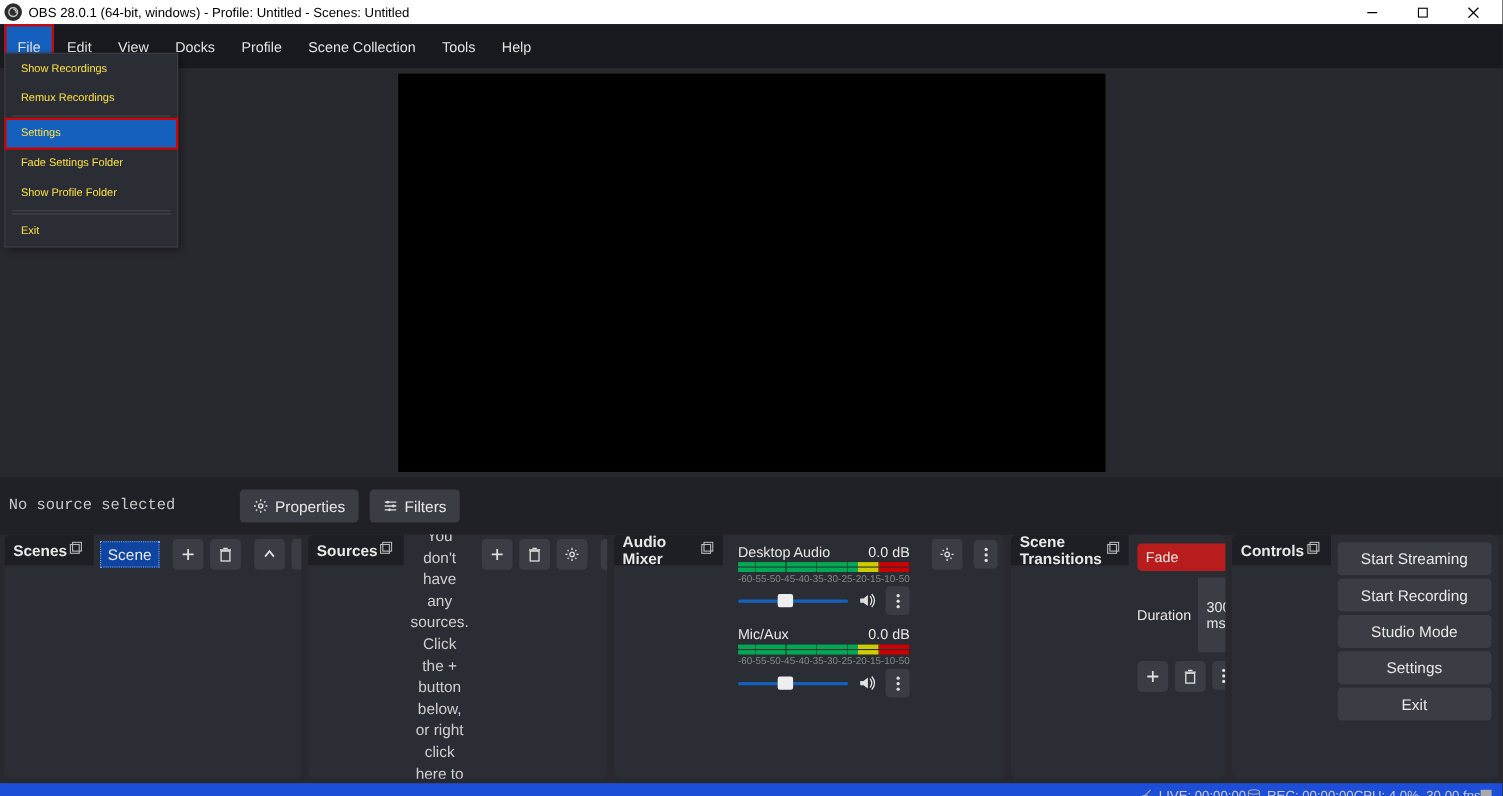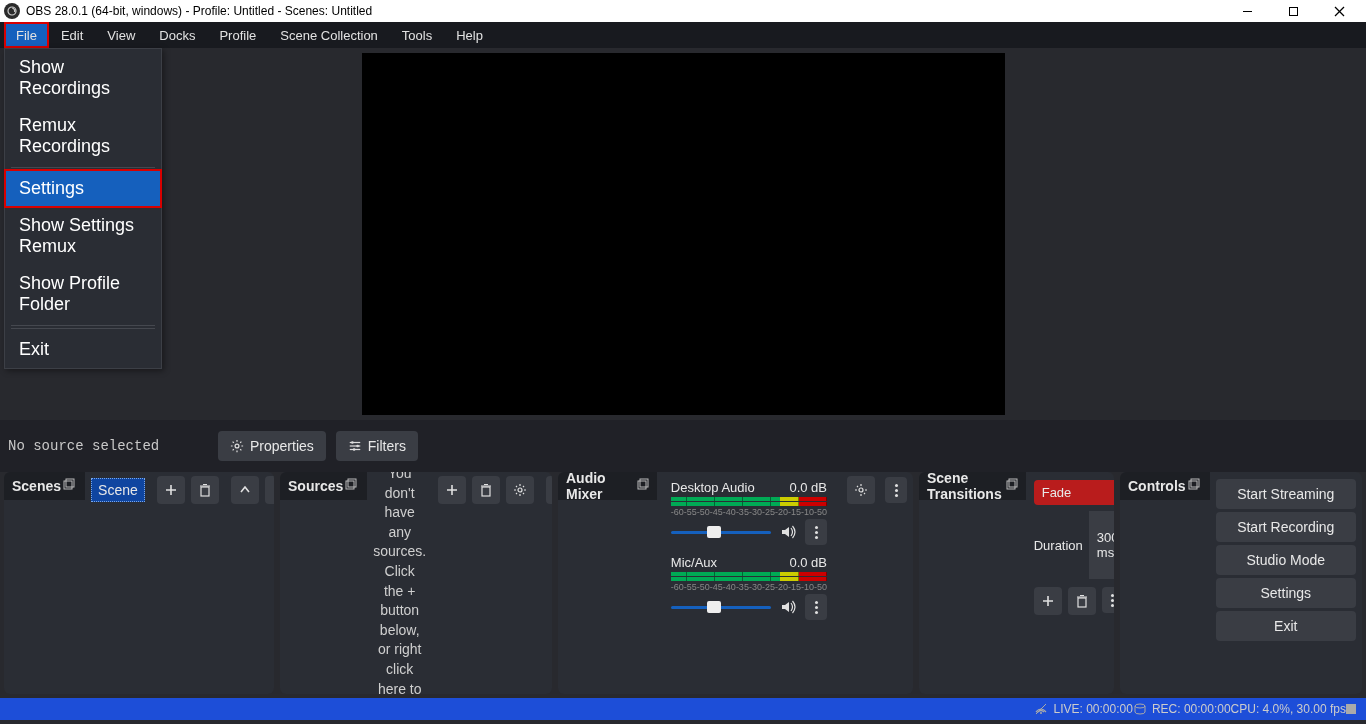--- a/index.html
+++ b/index.html
@@ -5,26 +5,26 @@
 * { margin: 0; padding: 0; box-sizing: border-box; font-family: "Segoe UI", Arial, sans-serif; }
 body { width: 1366px; height: 724px; background: #28292e; color: #e8e8e8; overflow: hidden; font-size: 13px; }
 
 .titlebar { height: 22px; background: #fff; display: flex; align-items: center; padding: 0 4px; color: #000; }
 .titlebar .logo { width: 16px; height: 16px; border-radius: 50%; background: #2b2b2b; margin-right: 6px; display:flex; align-items:center; justify-content:center;}
 .titlebar .logo svg { width:10px; height:10px; }
 .titlebar .title { flex: 1; font-size: 12px; }
 .titlebar .winbtn { width: 46px; height: 22px; display: flex; align-items: center; justify-content: center; }
 .titlebar .winbtn svg { width: 11px; height: 11px; }
 
-.menubar { height: 26px; background: #181a1f; display: flex; align-items: stretch; padding: 0 4px; position: relative; z-index: 10; }
+.menubar { height: 40px; background: #181a1f; display: flex; align-items: stretch; padding: 0 4px; position: relative; z-index: 10; }
 .menubar .item { padding: 0 12px; display: flex; align-items: center; color: #e2e2e2; }
 .menubar .item.file { background: #1560bd; outline: 2px solid #d80000; outline-offset: -2px; }
 
 .dropdown { position: absolute; left: 4px; top: 48px; width: 158px; background: #2a2d34; border: 1px solid #3c3f46; z-index: 20; box-shadow: 2px 2px 6px rgba(0,0,0,.4); }
-.dropdown .ditem { padding: 8px 14px; color: #ffffff; font-size: 18px; }
+.dropdown .ditem { padding: 8px 14px; color: #fde047; font-size: 10px; }
 .dropdown .ditem.hl { background: #1560bd; outline: 2px solid #d80000; outline-offset: -1px; }
 .dropdown .sep { height: 1px; background: #45484f; margin: 2px 6px; }
 
 .preview-area { height: 372px; display: flex; align-items: center; justify-content: center; background: #28292e; }
 .preview-canvas { width: 643px; height: 362px; background: #000; }
 
 .toolbar-row { height: 52px; background: #202127; display: flex; align-items: center; padding: 0 8px; gap: 10px; }
 .toolbar-row .nosource { flex: 0 0 200px; color: #c8c8c8; font-size: 14px; font-family: Liberation Mono, monospace; }
 .toolbar-row .tbtn { background: #3a3d44; border-radius: 4px; padding: 7px 12px; display: flex; align-items: center; gap: 6px; font-size: 14px; }
 .toolbar-row .tbtn svg { width: 14px; height: 14px; }
@@ -124,21 +124,21 @@
   <div class="item">Scene Collection</div>
   <div class="item">Tools</div>
   <div class="item">Help</div>
 </div>
 
 <div class="dropdown">
   <div class="ditem">Show Recordings</div>
   <div class="ditem">Remux Recordings</div>
   <div class="sep"></div>
   <div class="ditem hl">Settings</div>
-  <div class="ditem">Show Settings Remux</div>
+  <div class="ditem">Fade Settings Folder</div>
   <div class="ditem">Show Profile Folder</div>
   <div class="sep"></div>
   <div class="sep"></div>
   <div class="ditem">Exit</div>
 </div>
 
 <div class="preview-area">
   <div class="preview-canvas"></div>
 </div>
 

